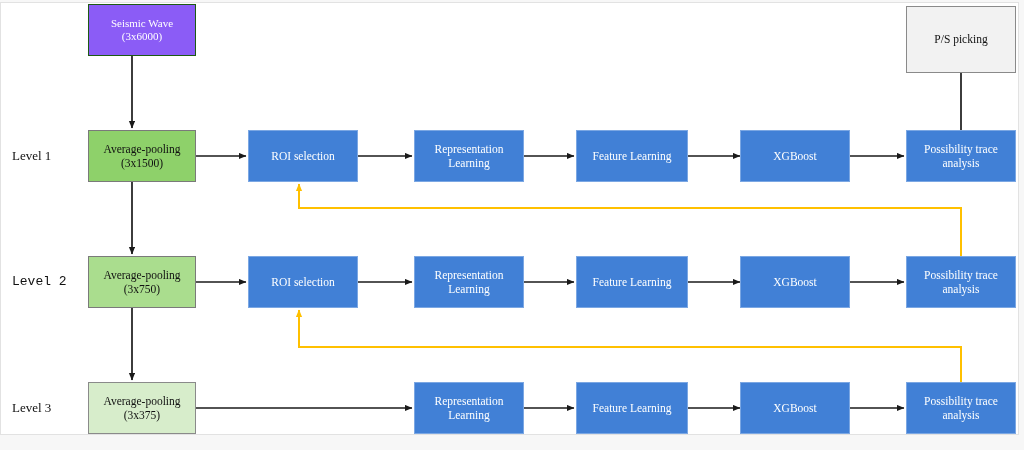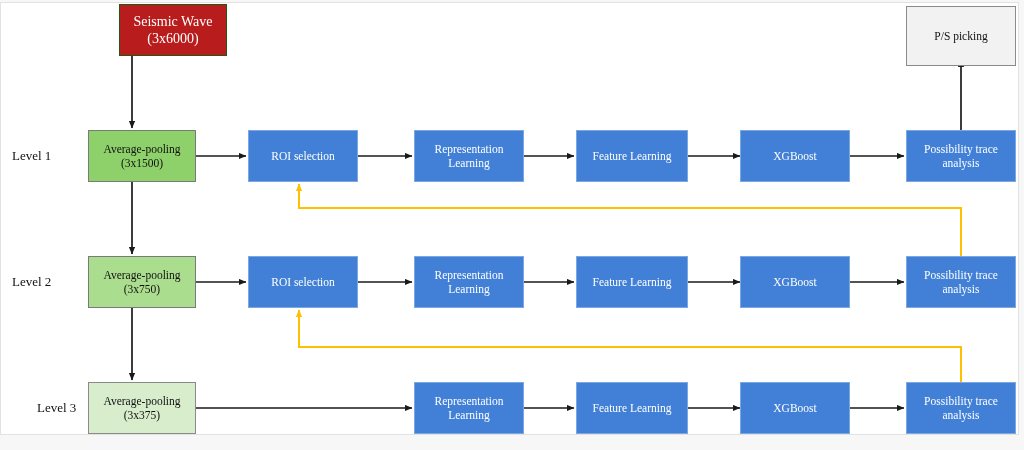--- a/index.html
+++ b/index.html
@@ -36,25 +36,24 @@
     white-space: pre-line;
     font-family: "Liberation Serif", "DejaVu Serif", serif;
   }
   .node.blue {
     background: #4180d6;
     color: #ffffff;
     border: 1px solid #7ba7e3;
     font-size: 11.5px;
   }
   .node.green-dark {
-    background: #b91c1c;
+    background: #8b5cf6;
     color: #ffffff;
     border: 1px solid #1d5a12;
-    font-size: 14px;
-    margin-left: 31px;
+    font-size: 11px;
   }
   .node.green-mid {
     background: #8ed16a;
     color: #111111;
     border: 1px solid #7a7a7a;
     font-size: 11.5px;
   }
   .node.green-light2 {
     background: #aadd8e;
     color: #111111;
@@ -129,26 +128,26 @@
       <path d="M850,408 L904,408"></path>
     </g>
 
     <g stroke="#ffc000" stroke-width="2" fill="none" marker-end="url(#ah-orange)">
       <path d="M961,256 L961,208 L299,208 L299,184"></path>
       <path d="M961,382 L961,347 L299,347 L299,310"></path>
     </g>
   </svg>
 
   <div class="level-label" style="left:12px; top:148px;">Level 1</div>
-  <div class="level-label" style="left:12px; top:274px;">Level 2</div>
-  <div class="level-label" style="left:12px; top:400px;margin-left:25px;">Level 3</div>
+  <div class="level-label" style="left:12px; top:274px;font-family:Liberation Mono, monospace;">Level 2</div>
+  <div class="level-label" style="left:12px; top:400px;">Level 3</div>
 
   <div class="node green-dark" style="left:88px; top:4px; width:108px; height:52px;">Seismic Wave
 (3x6000)</div>
-  <div class="node gray" style="left:906px; top:6px; width:110px; height:60px;">P/S picking</div>
+  <div class="node gray" style="left:906px; top:6px; width:110px; height:67px;">P/S picking</div>
 
   <div class="node green-mid" style="left:88px; top:130px; width:108px; height:52px;">Average-pooling
 (3x1500)</div>
   <div class="node blue" style="left:248px; top:130px; width:110px; height:52px;">ROI selection</div>
   <div class="node blue" style="left:414px; top:130px; width:110px; height:52px;">Representation
 Learning</div>
   <div class="node blue" style="left:576px; top:130px; width:112px; height:52px;">Feature Learning</div>
   <div class="node blue" style="left:740px; top:130px; width:110px; height:52px;">XGBoost</div>
   <div class="node blue" style="left:906px; top:130px; width:110px; height:52px;">Possibility trace
 analysis</div>

